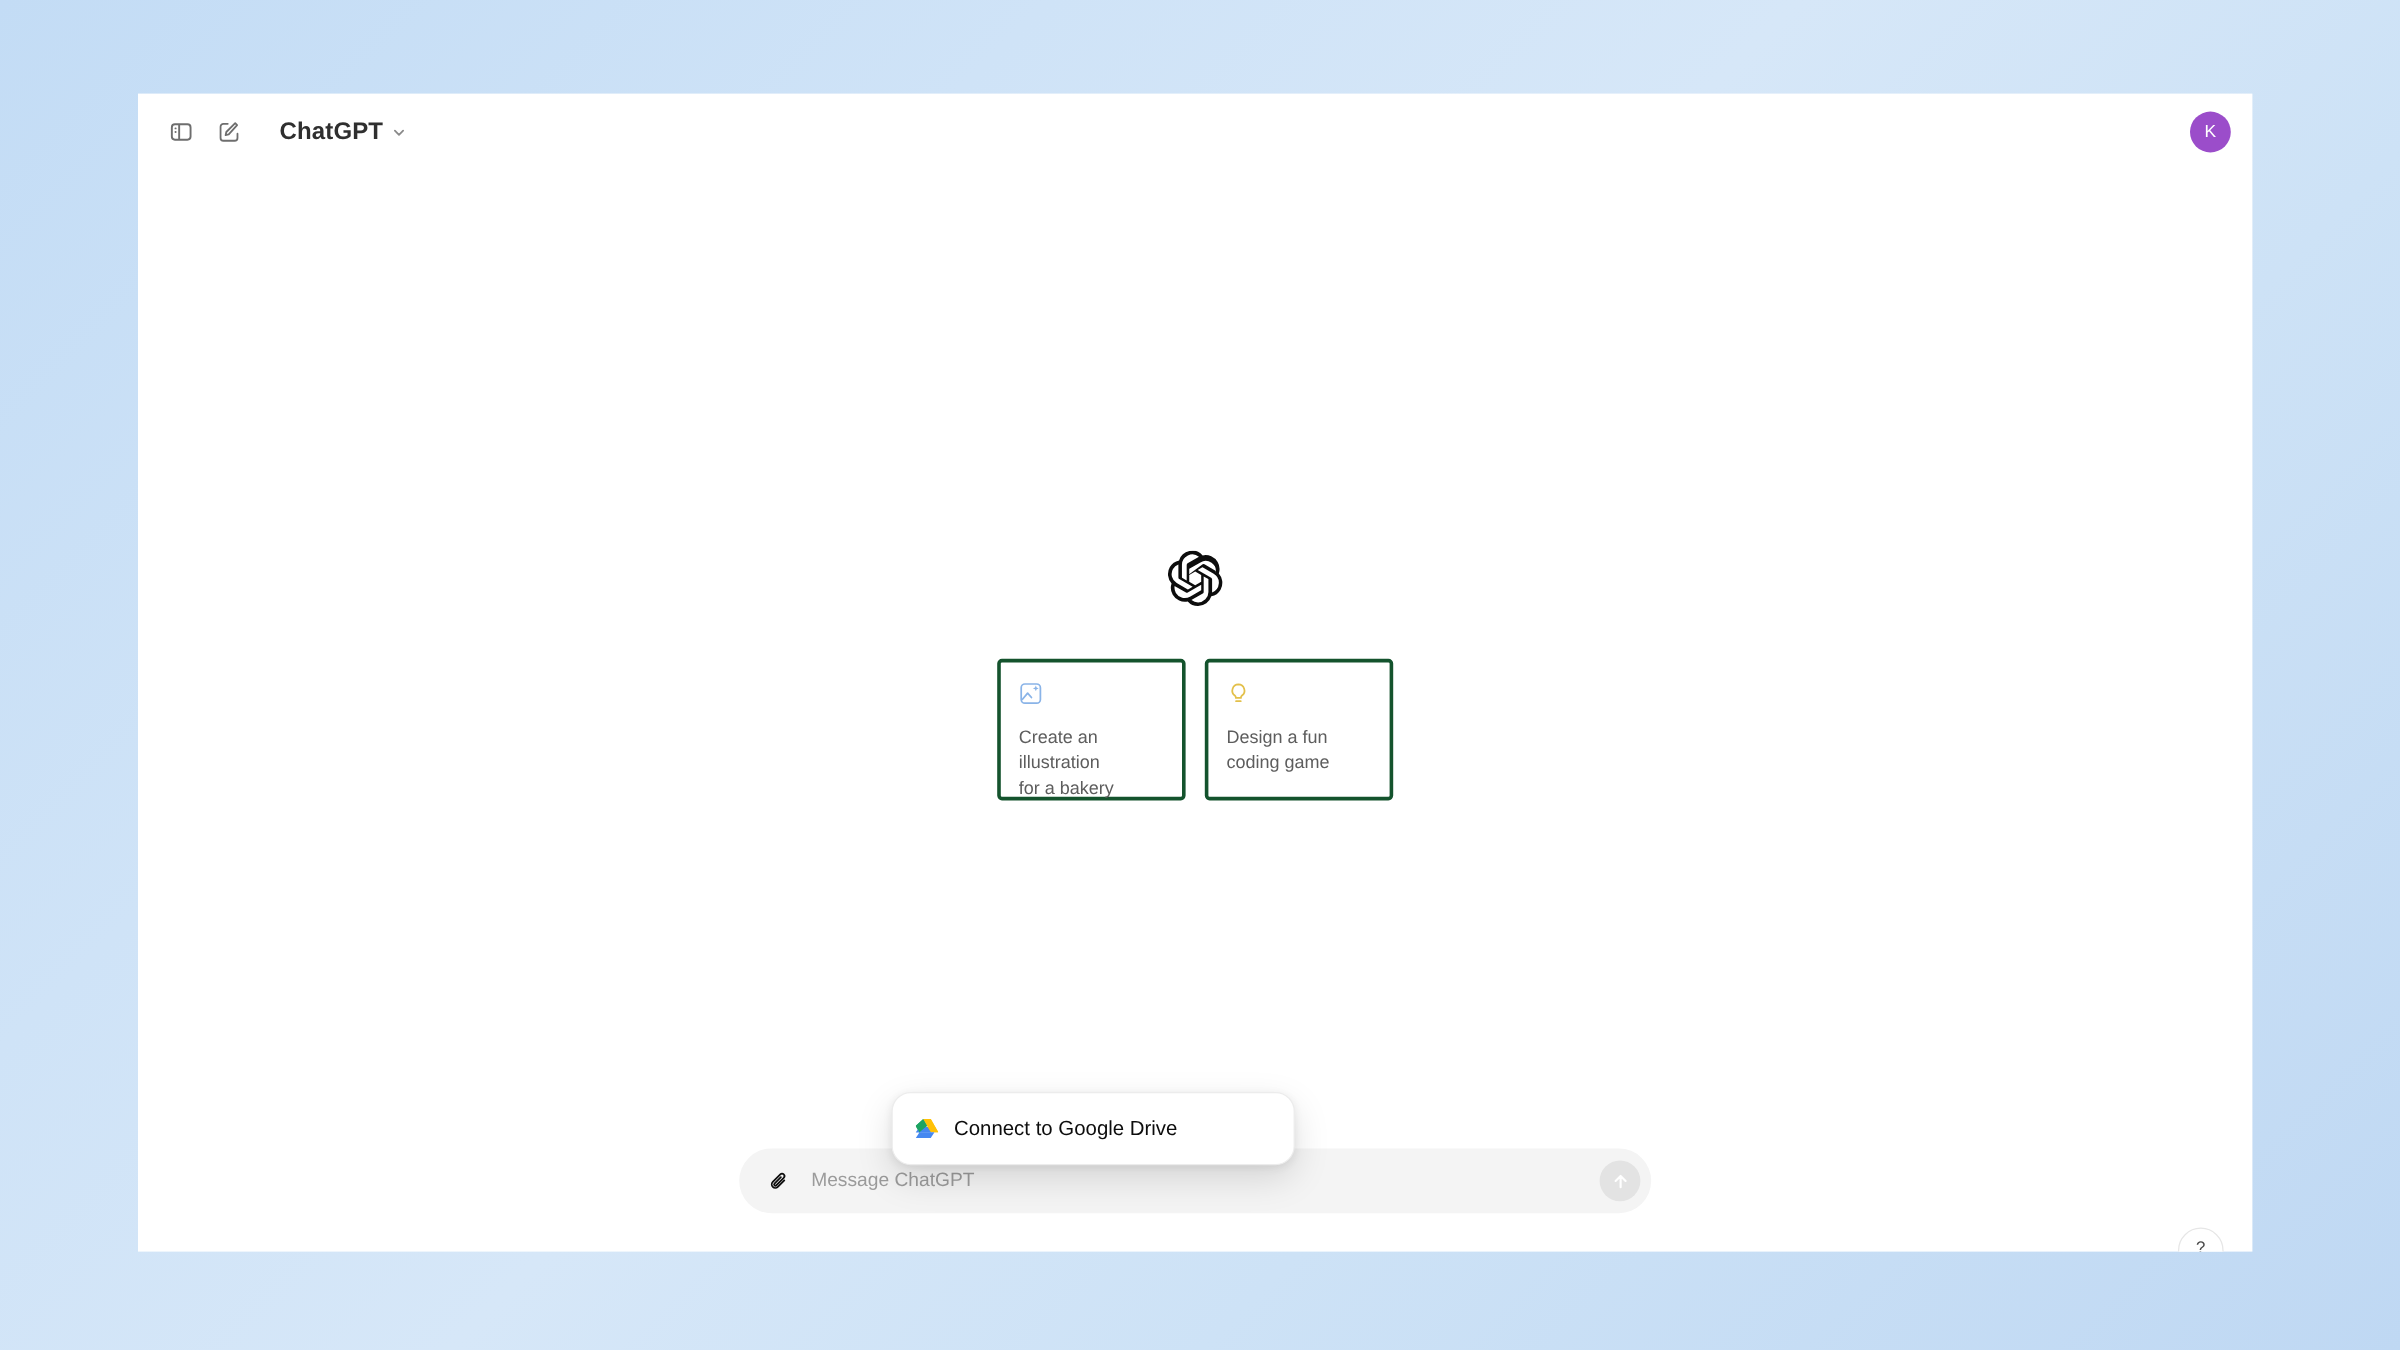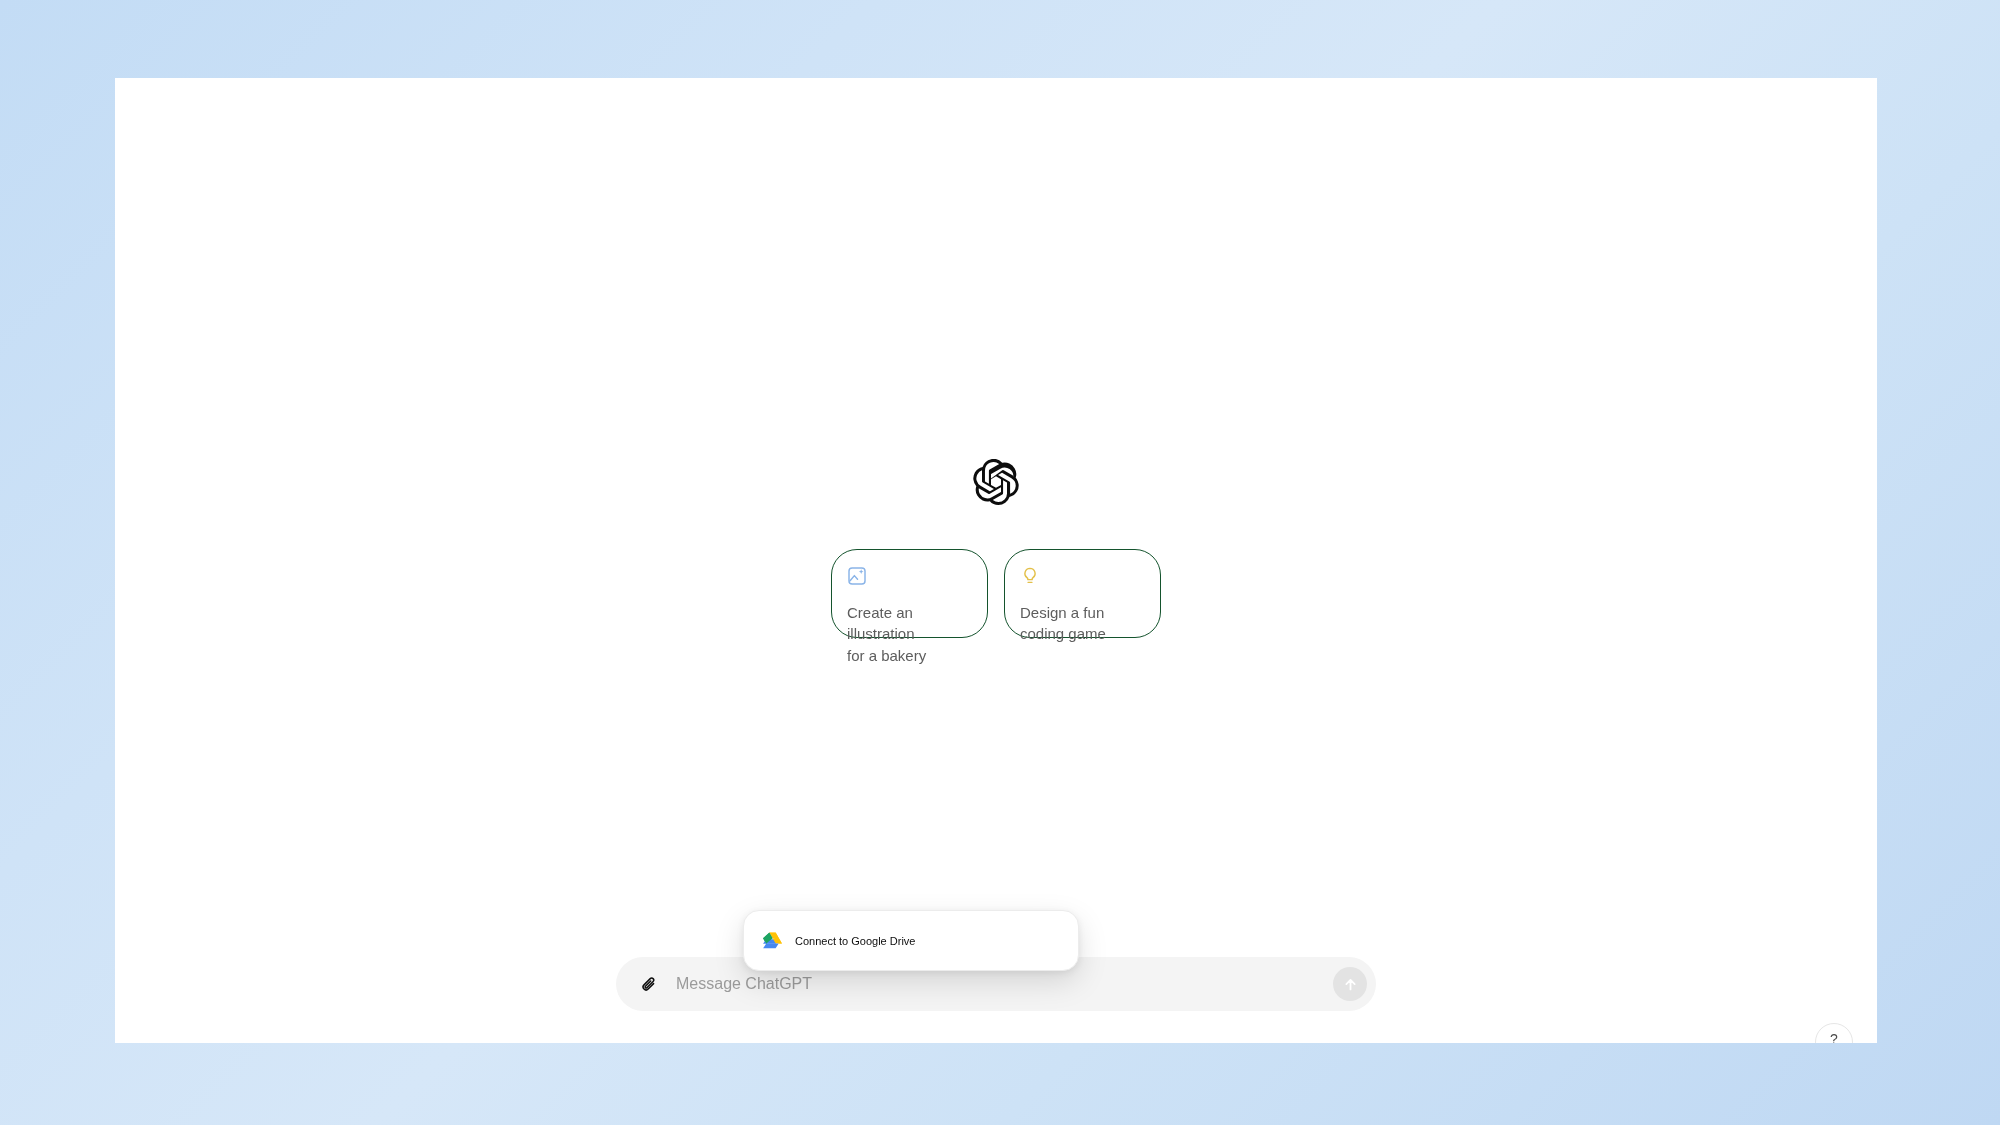--- a/index.html
+++ b/index.html
@@ -98,24 +98,24 @@
 
   
   #suggestion-cards {
     display: flex;
     gap: 16px;
     margin-top: 44px;
   }
 
   .suggestion-card {
     width: 157px;
-    height: 89px;
+    height: 118px;
     background: #ffffff;
-    border: 1px solid #14532d;
-    border-radius: 26px;
+    border: 3px solid #14532d;
+    border-radius: 4px;
     padding: 16px 15px 0 15px;
     cursor: pointer;
     display: flex;
     flex-direction: column;
     text-align: left;
   }
 
   .card-icon { height: 22px; margin-bottom: 14px; }
 
   .card-label {
@@ -197,21 +197,21 @@
     position: relative;
   }
 
   .menu-item-icon {
     width: 20px; height: 20px;
     display: flex; align-items: center; justify-content: center;
     flex: 0 0 auto;
   }
 
   .menu-item-label {
-    font-size: 11px;
+    font-size: 17px;
     color: #0d0d0d;
     white-space: nowrap;
   }
 
   .menu-item-chevron {
     margin-left: auto;
     display: flex;
     align-items: center;
     color: #9a9a9a;
   }
@@ -249,20 +249,47 @@
     color: #4a4a4a;
     font-size: 14px;
     cursor: pointer;
   }
 </style>
 </head>
 <body>
 
 <div id="app-window">
 
+  <div id="topbar">
+
+    <div class="icon-btn">
+      <svg width="20" height="20" viewBox="0 0 20 20" fill="none">
+        <rect x="2.2" y="3.6" width="15.6" height="12.8" rx="2.6" stroke="#6e6e6e" stroke-width="1.6"></rect>
+        <line x1="8.3" y1="3.6" x2="8.3" y2="16.4" stroke="#6e6e6e" stroke-width="1.6"></line>
+        <line x1="5.2" y1="7.0" x2="5.4" y2="7.0" stroke="#6e6e6e" stroke-width="1.5" stroke-linecap="round"></line>
+        <line x1="5.2" y1="10.0" x2="5.4" y2="10.0" stroke="#6e6e6e" stroke-width="1.5" stroke-linecap="round"></line>
+      </svg>
+    </div>
+
+    <div class="icon-btn">
+      <svg width="20" height="20" viewBox="0 0 20 20" fill="none">
+        <path d="M16.6 4.2 L15.0 2.6 L7.6 10.0 L7.0 12.6 L9.6 12.0 Z" stroke="#6e6e6e" stroke-width="1.5" stroke-linejoin="round"></path>
+        <path d="M16.9 11.4 v3.5 a2.4 2.4 0 0 1 -2.4 2.4 h-9.3 a2.4 2.4 0 0 1 -2.4 -2.4 v-9.3 a2.4 2.4 0 0 1 2.4 -2.4 h3.6" stroke="#6e6e6e" stroke-width="1.5" stroke-linecap="round"></path>
+      </svg>
+    </div>
+
+    <div id="model-switcher">
+      <span id="model-title">ChatGPT</span>
+      <svg width="13" height="13" viewBox="0 0 14 14" fill="none">
+        <path d="M3.3 5.3 L7 9 L10.7 5.3" stroke="#8a8a8a" stroke-width="1.6" stroke-linecap="round" stroke-linejoin="round"></path>
+      </svg>
+    </div>
+
+    <div id="avatar">K</div>
+  </div>
 
   <div id="stage">
 
     <svg id="logo-mark" viewBox="0 0 24 24">
       <path fill="#0d0d0d" d="M22.28 9.82a5.98 5.98 0 0 0-.52-4.91 6.05 6.05 0 0 0-6.51-2.9A6 6 0 0 0 4.98 4.18a5.98 5.98 0 0 0-4 2.9 6.05 6.05 0 0 0 .74 7.1 5.98 5.98 0 0 0 .51 4.91 6.05 6.05 0 0 0 6.52 2.9A5.98 5.98 0 0 0 13.26 24a6.06 6.06 0 0 0 5.77-4.21 5.99 5.99 0 0 0 4-2.9 6.06 6.06 0 0 0-.75-7.07ZM13.26 22.43a4.48 4.48 0 0 1-2.88-1.04l.14-.08 4.78-2.76a.79.79 0 0 0 .39-.68v-6.74l2.02 1.17a.07.07 0 0 1 .04.06v5.58a4.5 4.5 0 0 1-4.49 4.49ZM3.6 18.3a4.47 4.47 0 0 1-.54-3.01l.14.09 4.79 2.76a.77.77 0 0 0 .78 0l5.84-3.37v2.33a.08.08 0 0 1-.03.07l-4.84 2.79a4.5 4.5 0 0 1-6.14-1.65ZM2.34 7.9a4.48 4.48 0 0 1 2.35-1.97V11.6a.77.77 0 0 0 .38.67l5.82 3.36-2.02 1.17a.07.07 0 0 1-.07 0l-4.84-2.8A4.5 4.5 0 0 1 2.34 7.9Zm16.6 3.86L13.1 8.38 15.12 7.2a.07.07 0 0 1 .07 0l4.84 2.8a4.49 4.49 0 0 1-.68 8.1v-5.66a.79.79 0 0 0-.4-.68Zm2.01-3.02-.14-.09-4.78-2.79a.78.78 0 0 0-.79 0L9.4 10.23V7.9a.07.07 0 0 1 .03-.07l4.84-2.79a4.5 4.5 0 0 1 6.68 4.66ZM8.3 12.87l-2.02-1.17a.08.08 0 0 1-.04-.06V6.07a4.5 4.5 0 0 1 7.37-3.45l-.14.08L8.69 5.46a.79.79 0 0 0-.39.68ZM9.4 10.5 12 9l2.6 1.5v3L12 15l-2.6-1.5Z"></path>
     </svg>
 
     <div id="suggestion-cards">
 
       <div class="suggestion-card">

